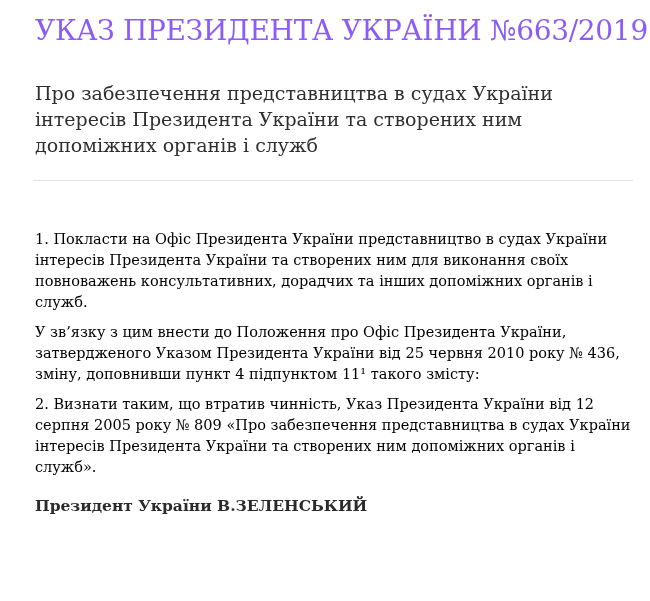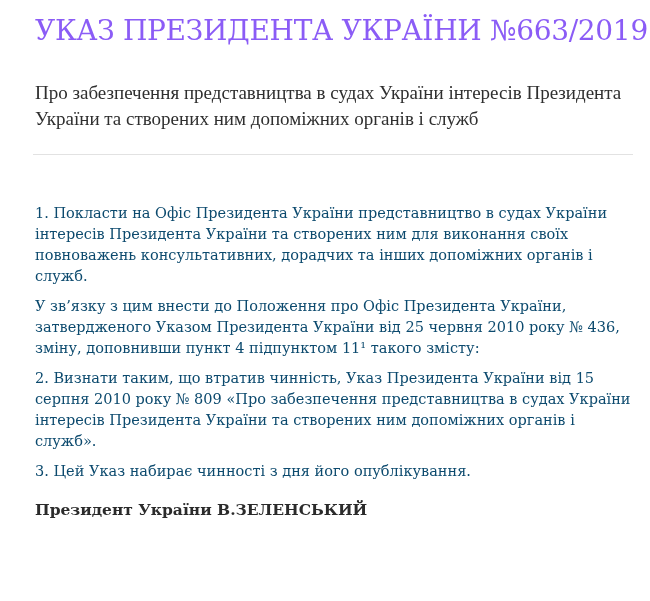--- a/index.html
+++ b/index.html
@@ -29,38 +29,37 @@
     color: #8b5cf6;
     white-space: nowrap;
   }
   .doc-subtitle {
     margin: 32px 0 0 0;
     font-size: 19px;
     font-weight: 400;
     line-height: 26px;
     color: #2f2f2f;
     max-width: 600px;
-    font-family: Liberation Serif, serif;
   }
   .divider {
     margin: 22px 0 0 -2px;
     width: 600px;
     height: 0;
     border-top: 1px solid #e2e2e2;
   }
   .doc-body {
     margin-top: 48px;
     max-width: 600px;
   }
   .doc-body p {
     margin: 0 0 9px 0;
     font-size: 14.5px;
     line-height: 21px;
     font-weight: 400;
-    color: #0c4a6e;
+    color: #000000;
   }
   .doc-body p.signature {
     margin-top: 17px;
     margin-bottom: 10px;
     font-size: 15.5px;
     line-height: 22px;
     font-weight: 700;
     color: #2b2b2b;
   }
 </style>
@@ -75,20 +74,19 @@
 
   <div class="divider"></div>
 
   <div class="doc-body">
 
     <p>1. Покласти на Офіс Президента України представництво в судах України інтересів Президента України та створених ним для виконання своїх повноважень консультативних, дорадчих та інших допоміжних органів і служб.</p>
 
     <p>У зв’язку з цим внести до Положення про Офіс Президента України, затвердженого Указом Президента України від 25 червня 2010 року № 436, зміну, доповнивши пункт 4 підпунктом 11¹ такого змісту:</p>
 
 
-    <p>2. Визнати таким, що втратив чинність, Указ Президента України від 15 серпня 2010 року № 809 «Про забезпечення представництва в судах України інтересів Президента України та створених ним допоміжних органів і служб».</p>
+    <p>2. Визнати таким, що втратив чинність, Указ Президента України від 12 серпня 2005 року № 809 «Про забезпечення представництва в судах України інтересів Президента України та створених ним допоміжних органів і служб».</p>
 
-    <p>3. Цей Указ набирає чинності з дня його опублікування.</p>
 
     <p class="signature">Президент України В.ЗЕЛЕНСЬКИЙ</p>
 
   </div>
 </div>
 
 </body></html>

